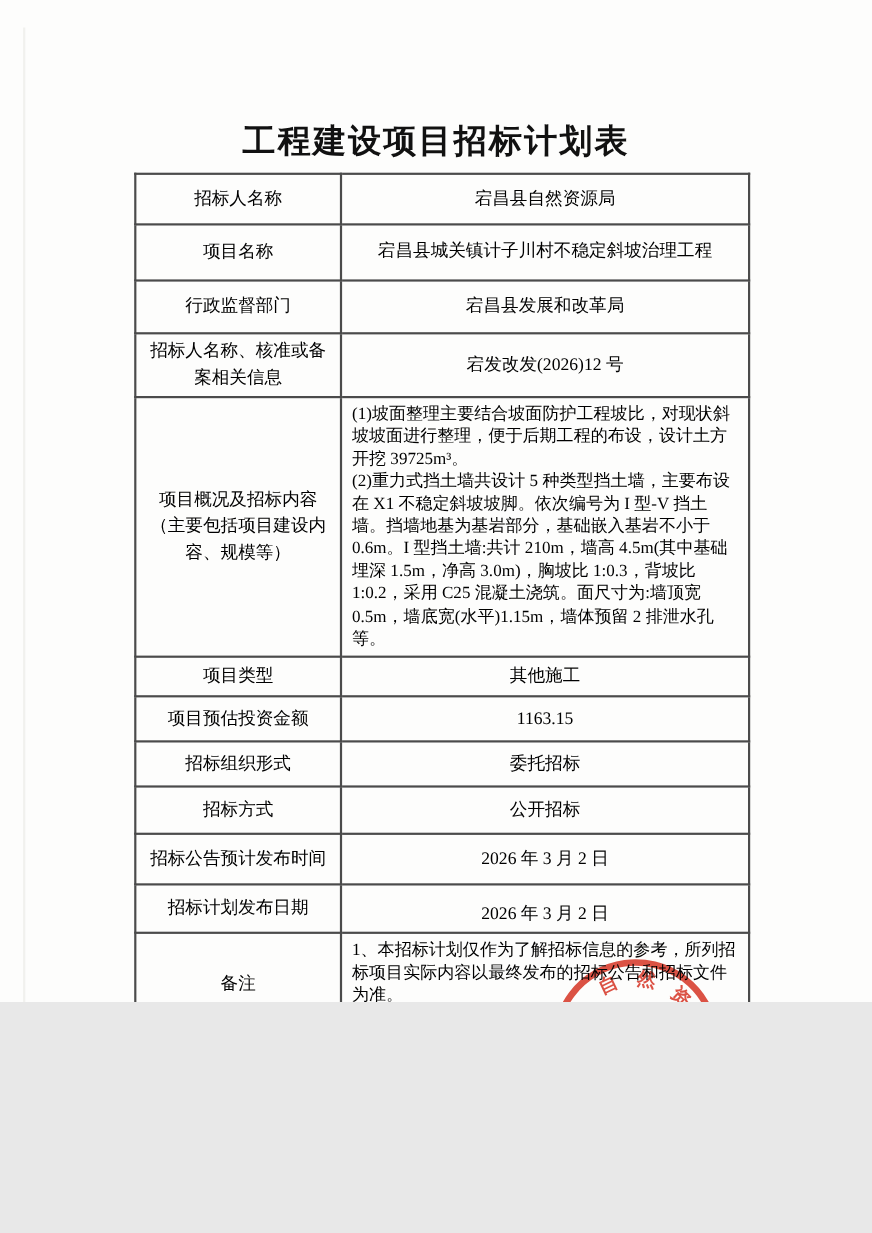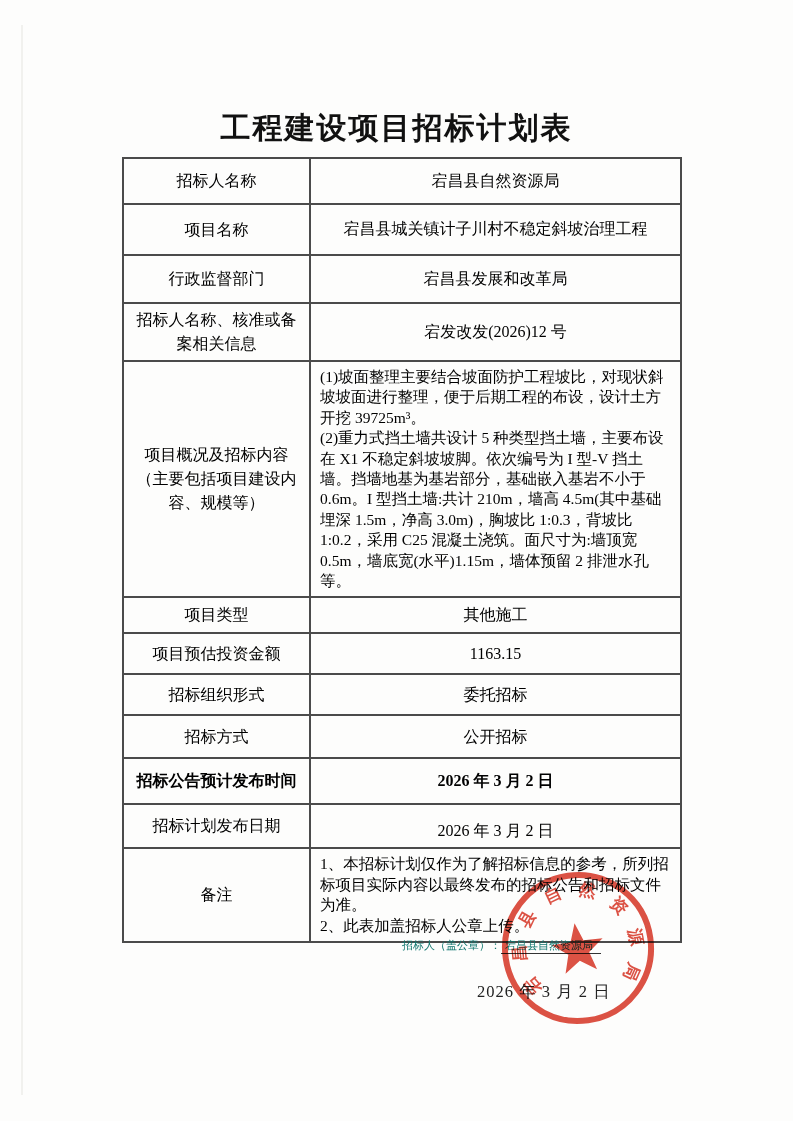--- a/index.html
+++ b/index.html
@@ -2,21 +2,21 @@
 <html><head>
 <meta charset="utf-8">
 <style>
   * { margin: 0; padding: 0; box-sizing: border-box; }
   html, body { background: #e8e8e8; }
   body { font-family: "Liberation Serif", "DejaVu Serif", serif; }
 
   .page {
     position: relative;
     width: 793px;
-    height: 1121px;
+    height: 911px;
     margin: 0 auto;
     background: #fdfdfc;
     color: #1f1f1f;
     overflow: hidden;
     padding-left: 40px;
   }
 
   
   .scan-edge {
     position: absolute;
@@ -72,21 +72,21 @@
   
   tr.r1  td { height: 46px; }
   tr.r2  td { height: 51px; }
   tr.r3  td { height: 48px; }
   tr.r4  td { height: 53px; }
   tr.r5  td { height: 205px; }
   tr.r6  td { height: 36px; margin-top: 12px; }
   tr.r7  td { height: 41px; }
   tr.r8  td { height: 41px; }
   tr.r9  td { height: 43px; }
-  tr.r10 td { height: 46px; font-weight: bold; }
+  tr.r10 td { height: 46px; }
   tr.r11 td { height: 44px; }
   tr.r11 td.value { padding-top: 14px; }
   tr.r12 td { height: 94px; }
   tr.r12 td.value { line-height: 21.5px; }
 
   .signer-line {
     position: absolute;
     left: 402px;
     top: 938px;
     font-size: 11px;

